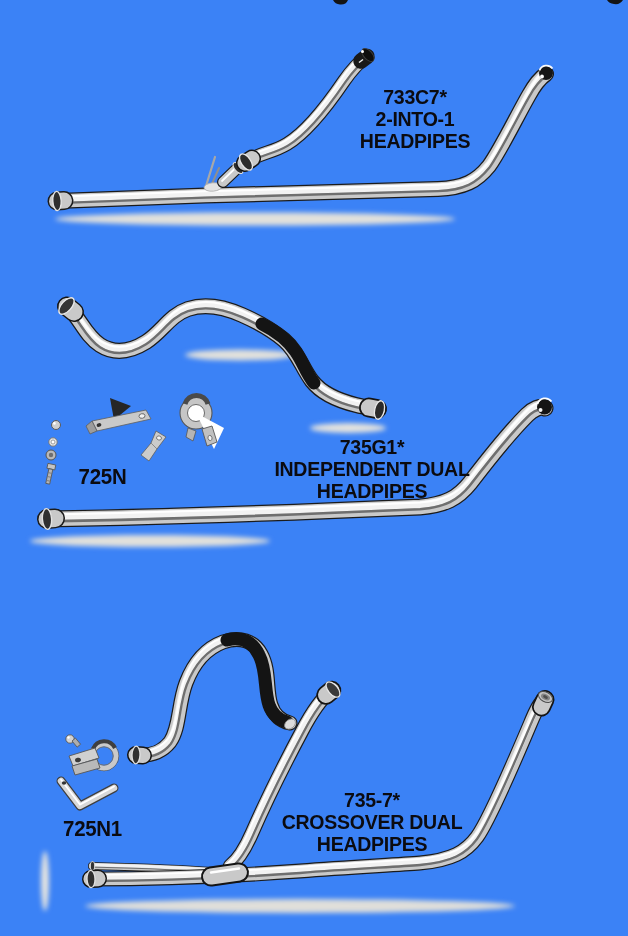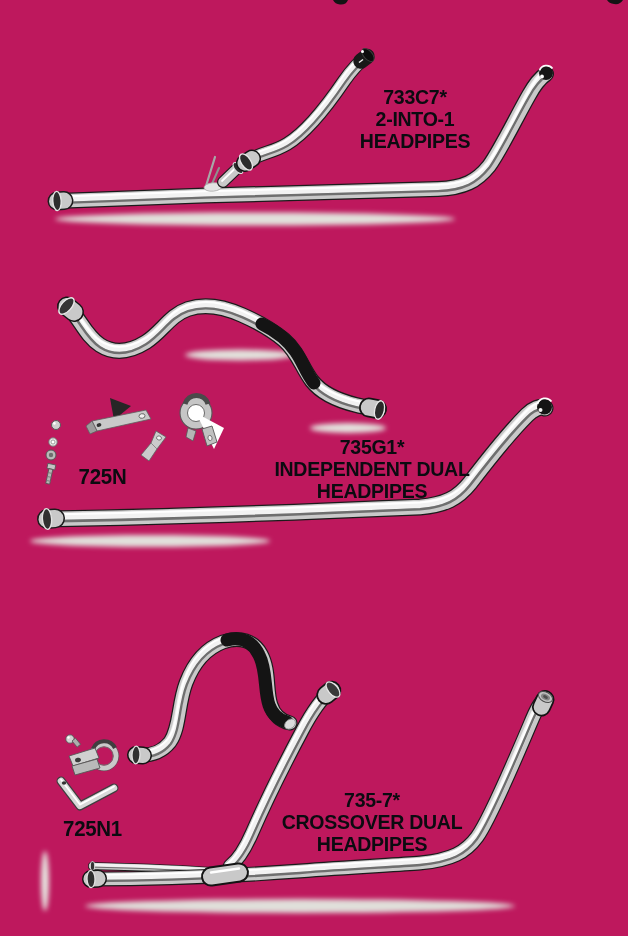--- a/index.html
+++ b/index.html
@@ -1,17 +1,17 @@
 <!DOCTYPE html>
 <html><head>
 <meta charset="utf-8">
 <style>
   html,body{margin:0;padding:0;background:#fff;}
   .page{
-    position:relative;width:628px;height:936px;background:#be185d;overflow:hidden;
+    position:relative;width:628px;height:936px;background:#3b82f6;overflow:hidden;
     font-family:"Liberation Sans",sans-serif;
   }
   .page svg{position:absolute;left:0;top:0;}
   
   .pe{fill:none;stroke:#1b1b1b;stroke-linecap:round;stroke-linejoin:round;}
   .pb{fill:none;stroke:#c9c9c9;stroke-linecap:round;stroke-linejoin:round;}
   .ph{fill:none;stroke:#f2f2f2;stroke-linecap:round;stroke-linejoin:round;}
   .pw{fill:none;stroke:#ffffff;stroke-linecap:round;stroke-linejoin:round;}
   .ps{fill:none;stroke:#6f6f6f;stroke-linecap:round;stroke-linejoin:round;}
   .pd{fill:none;stroke:#141414;stroke-linecap:round;stroke-linejoin:round;}

